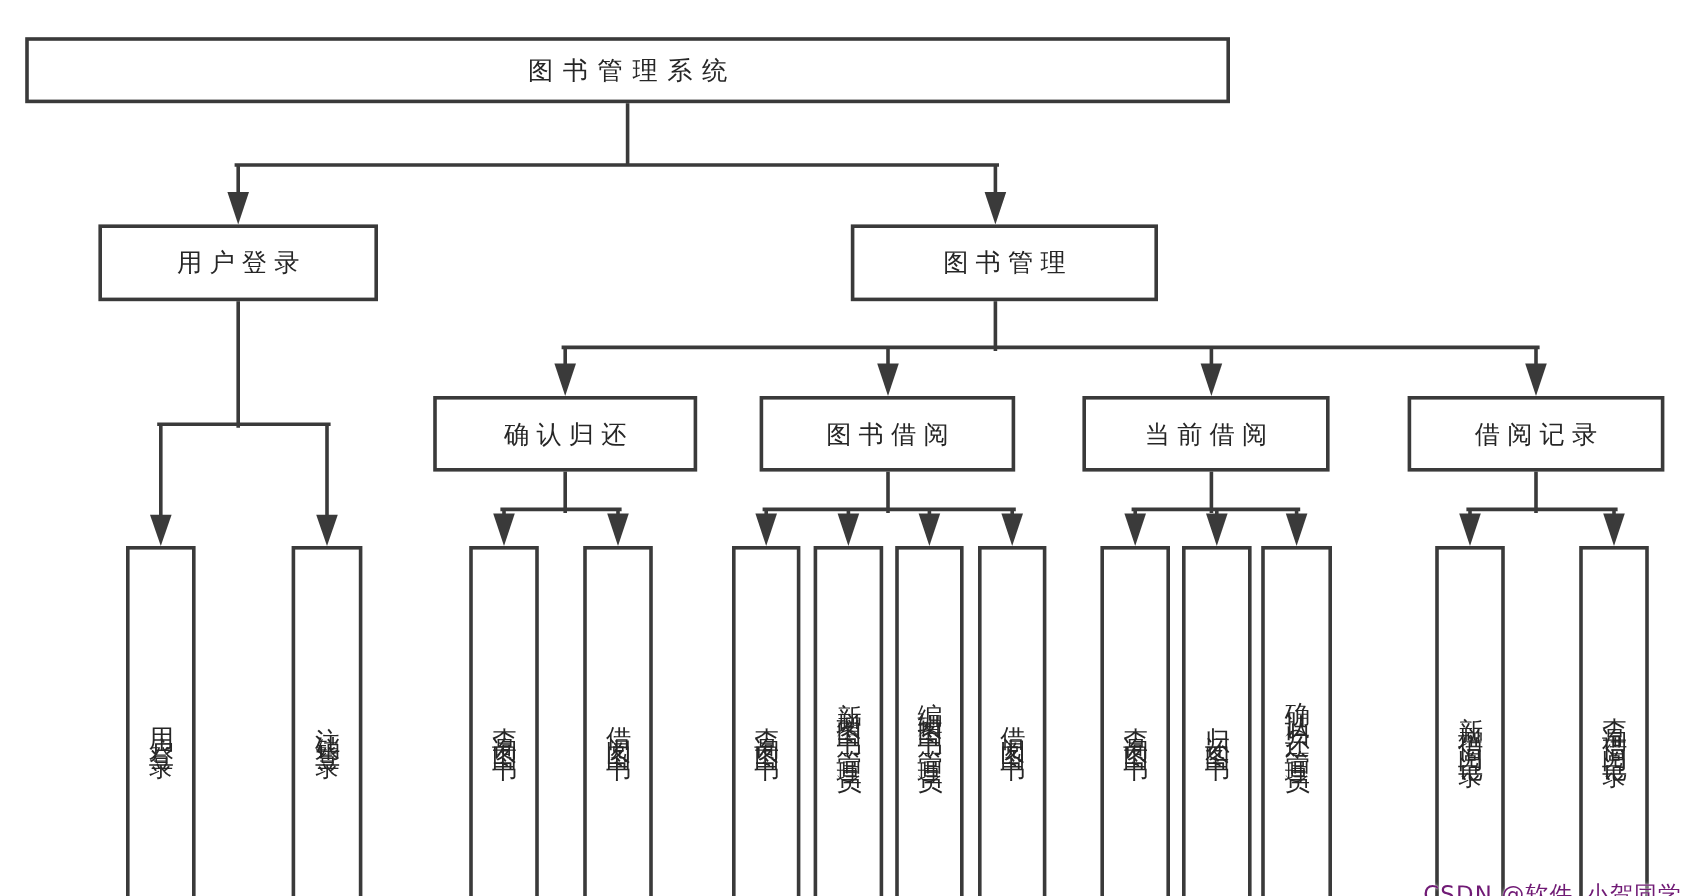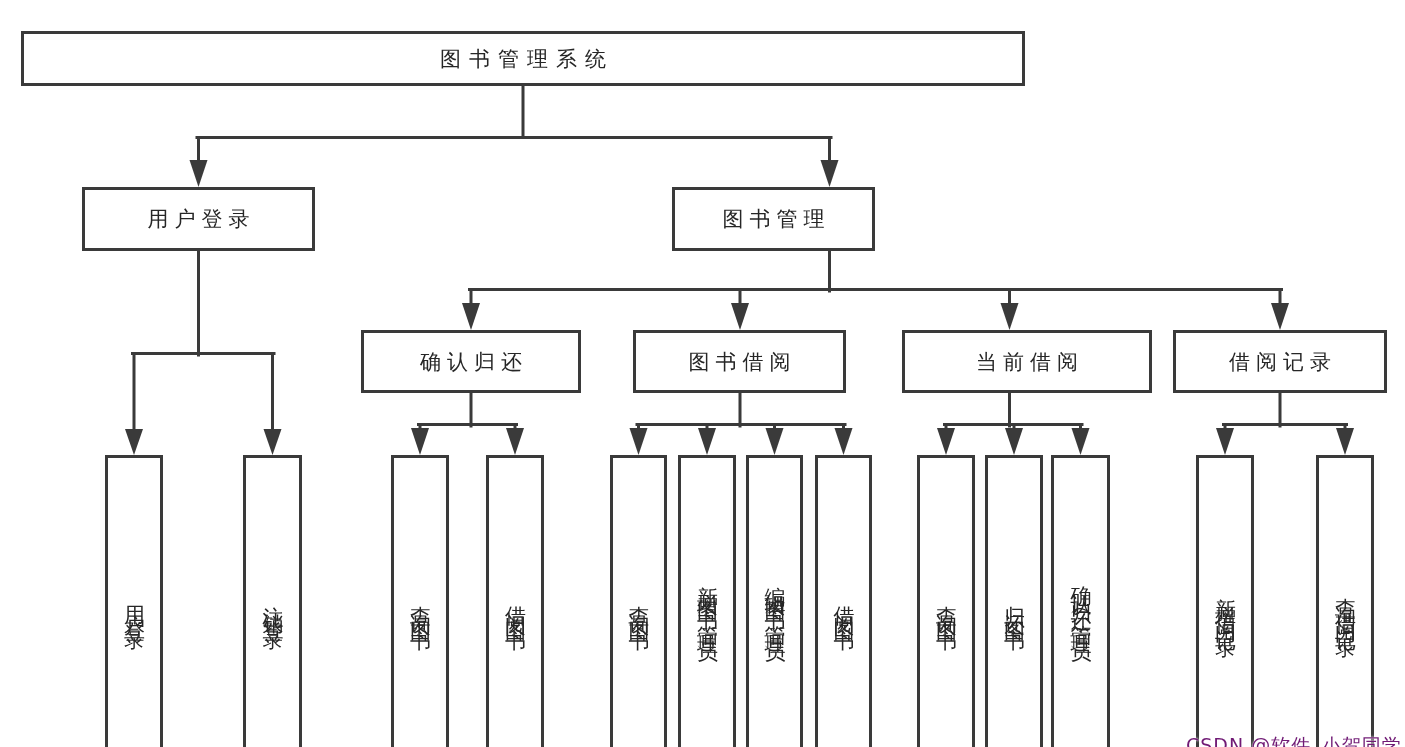--- a/index.html
+++ b/index.html
@@ -88,31 +88,31 @@
     </g>
   </svg>
 
   <div class="box root" style="left:21px;top:13px;width:1004px;height:55px">
     <span class="hlabel">图书管理系统</span>
   </div>
 
   <div class="box" style="left:82px;top:169px;width:233px;height:64px">
     <span class="hlabel">用户登录</span>
   </div>
-  <div class="box" style="left:672px;top:169px;width:203px;height:64px">
+  <div class="box" style="left:709px;top:169px;width:256px;height:64px">
     <span class="hlabel">图书管理</span>
   </div>
 
   <div class="box" style="left:361px;top:312px;width:220px;height:63px">
     <span class="hlabel">确认归还</span>
   </div>
   <div class="box" style="left:633px;top:312px;width:213px;height:63px">
     <span class="hlabel">图书借阅</span>
   </div>
-  <div class="box" style="left:902px;top:312px;width:250px;height:63px">
+  <div class="box" style="left:902px;top:312px;width:206px;height:63px">
     <span class="hlabel">当前借阅</span>
   </div>
   <div class="box" style="left:1173px;top:312px;width:214px;height:63px">
     <span class="hlabel">借阅记录</span>
   </div>
 
   <div class="box leaf" style="left:105px;top:437px;width:58px;height:300px">
     <span>用户登录</span>
   </div>
   <div class="box leaf" style="left:243px;top:437px;width:59px;height:300px">

